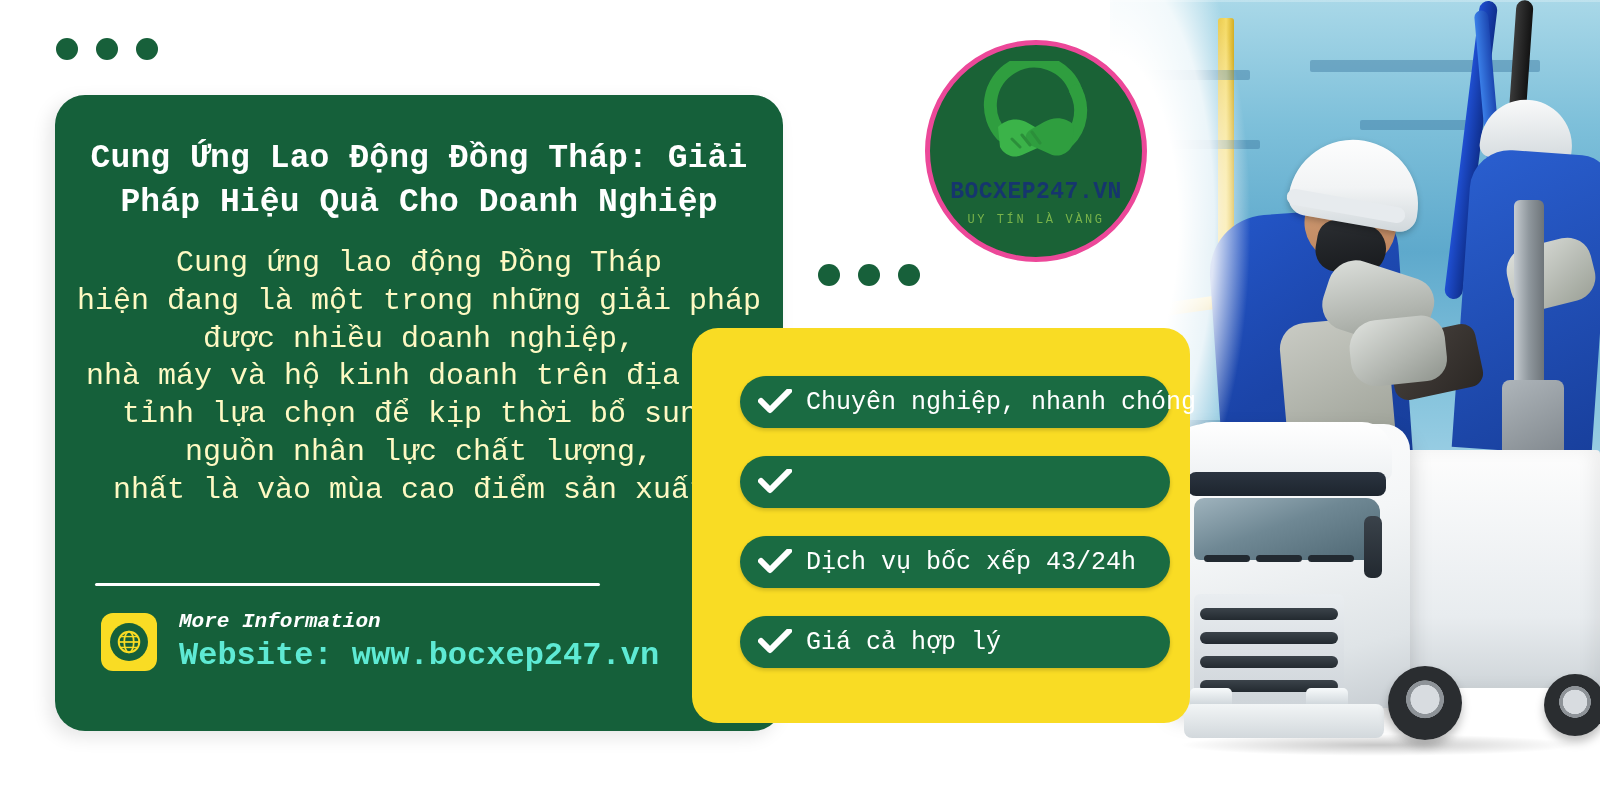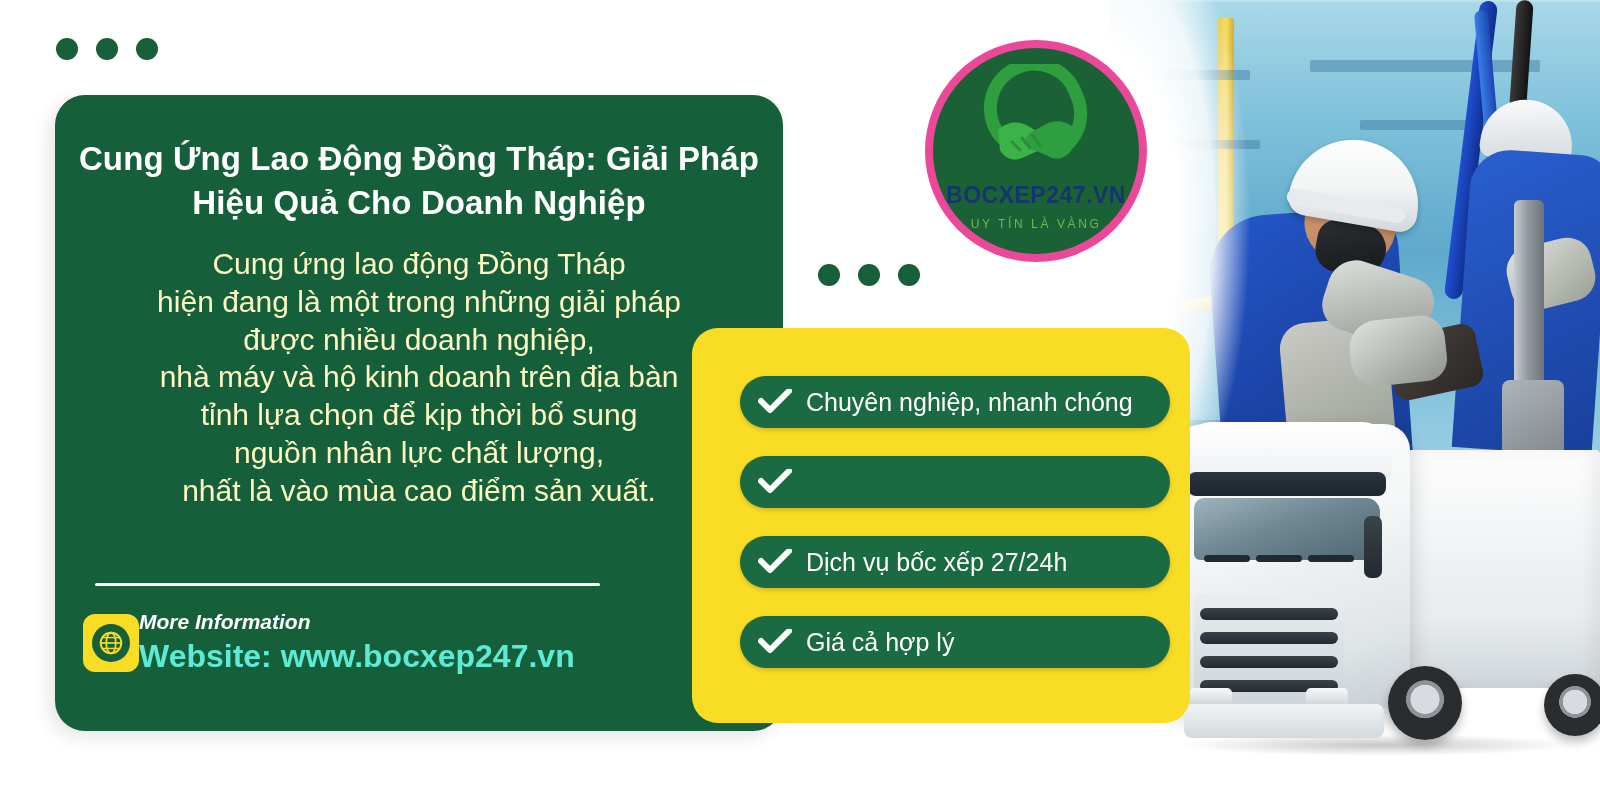--- a/index.html
+++ b/index.html
@@ -9,20 +9,21 @@
   }
   body {
     font-family: "Liberation Sans", sans-serif;
   }
   #banner {
     position: relative;
     width: 1600px;
     height: 800px;
     background: #ffffff;
     overflow: hidden;
+    font-family: Liberation Mono, monospace;
   }
 
   
   .photo-area {
     position: absolute;
     left: 1050px;
     top: 0;
     width: 550px;
     height: 800px;
     overflow: hidden;
@@ -368,24 +369,25 @@
     position: absolute;
     left: 40px;
     top: 488px;
     width: 505px;
     height: 3px;
     background: #ffffff;
     border-radius: 2px;
   }
   .contact-row {
     position: absolute;
-    left: 28px;
+    left: 46px;
     top: 515px;
     display: flex;
     align-items: center;
+    gap: 22px;
   }
   .globe-badge {
     width: 56px;
     height: 58px;
     border-radius: 12px;
     background: #f9dc24;
     display: flex;
     align-items: center;
     justify-content: center;
     flex: none;
@@ -455,21 +457,21 @@
 
   
   .logo-badge {
     position: absolute;
     left: 925px;
     top: 40px;
     width: 222px;
     height: 222px;
     border-radius: 50%;
     background: #1a6236;
-    border: 8px solid #ec4899;
+    border: 5px solid #ec4899;
     box-sizing: border-box;
     display: flex;
     flex-direction: column;
     align-items: center;
     justify-content: flex-start;
     padding-top: 16px;
     box-sizing: border-box;
     overflow: hidden;
   }
   .logo-mark { width: 128px; height: 116px; }
@@ -614,21 +616,21 @@
             <path d="M3 12 L12 21 L31 2" fill="none" stroke="#ffffff" stroke-width="6" stroke-linecap="round" stroke-linejoin="round"></path>
           </svg>
         </span>
       </div>
       <div class="pill">
         <span class="check">
           <svg width="34" height="26" viewBox="0 0 34 26" aria-hidden="true">
             <path d="M3 12 L12 21 L31 2" fill="none" stroke="#ffffff" stroke-width="6" stroke-linecap="round" stroke-linejoin="round"></path>
           </svg>
         </span>
-        <span class="label">Dịch vụ bốc xếp 27/24h</span>
+        <span class="label">Dịch vụ bốc xếp 43/24h</span>
       </div>
       <div class="pill">
         <span class="check">
           <svg width="34" height="26" viewBox="0 0 34 26" aria-hidden="true">
             <path d="M3 12 L12 21 L31 2" fill="none" stroke="#ffffff" stroke-width="6" stroke-linecap="round" stroke-linejoin="round"></path>
           </svg>
         </span>
         <span class="label">Giá cả hợp lý</span>
       </div>
     </div>

